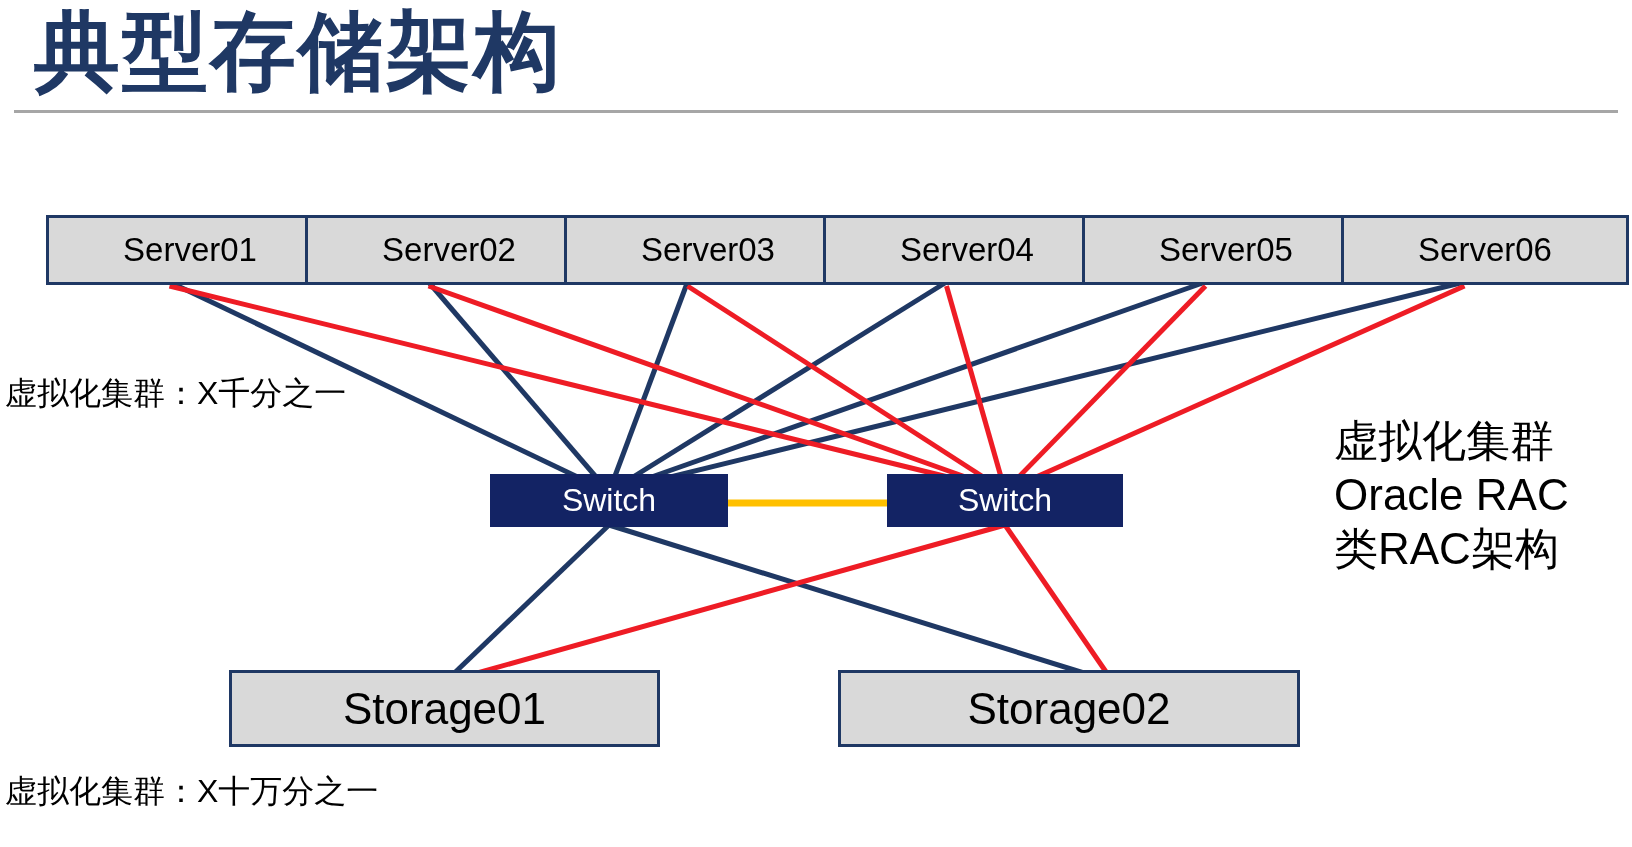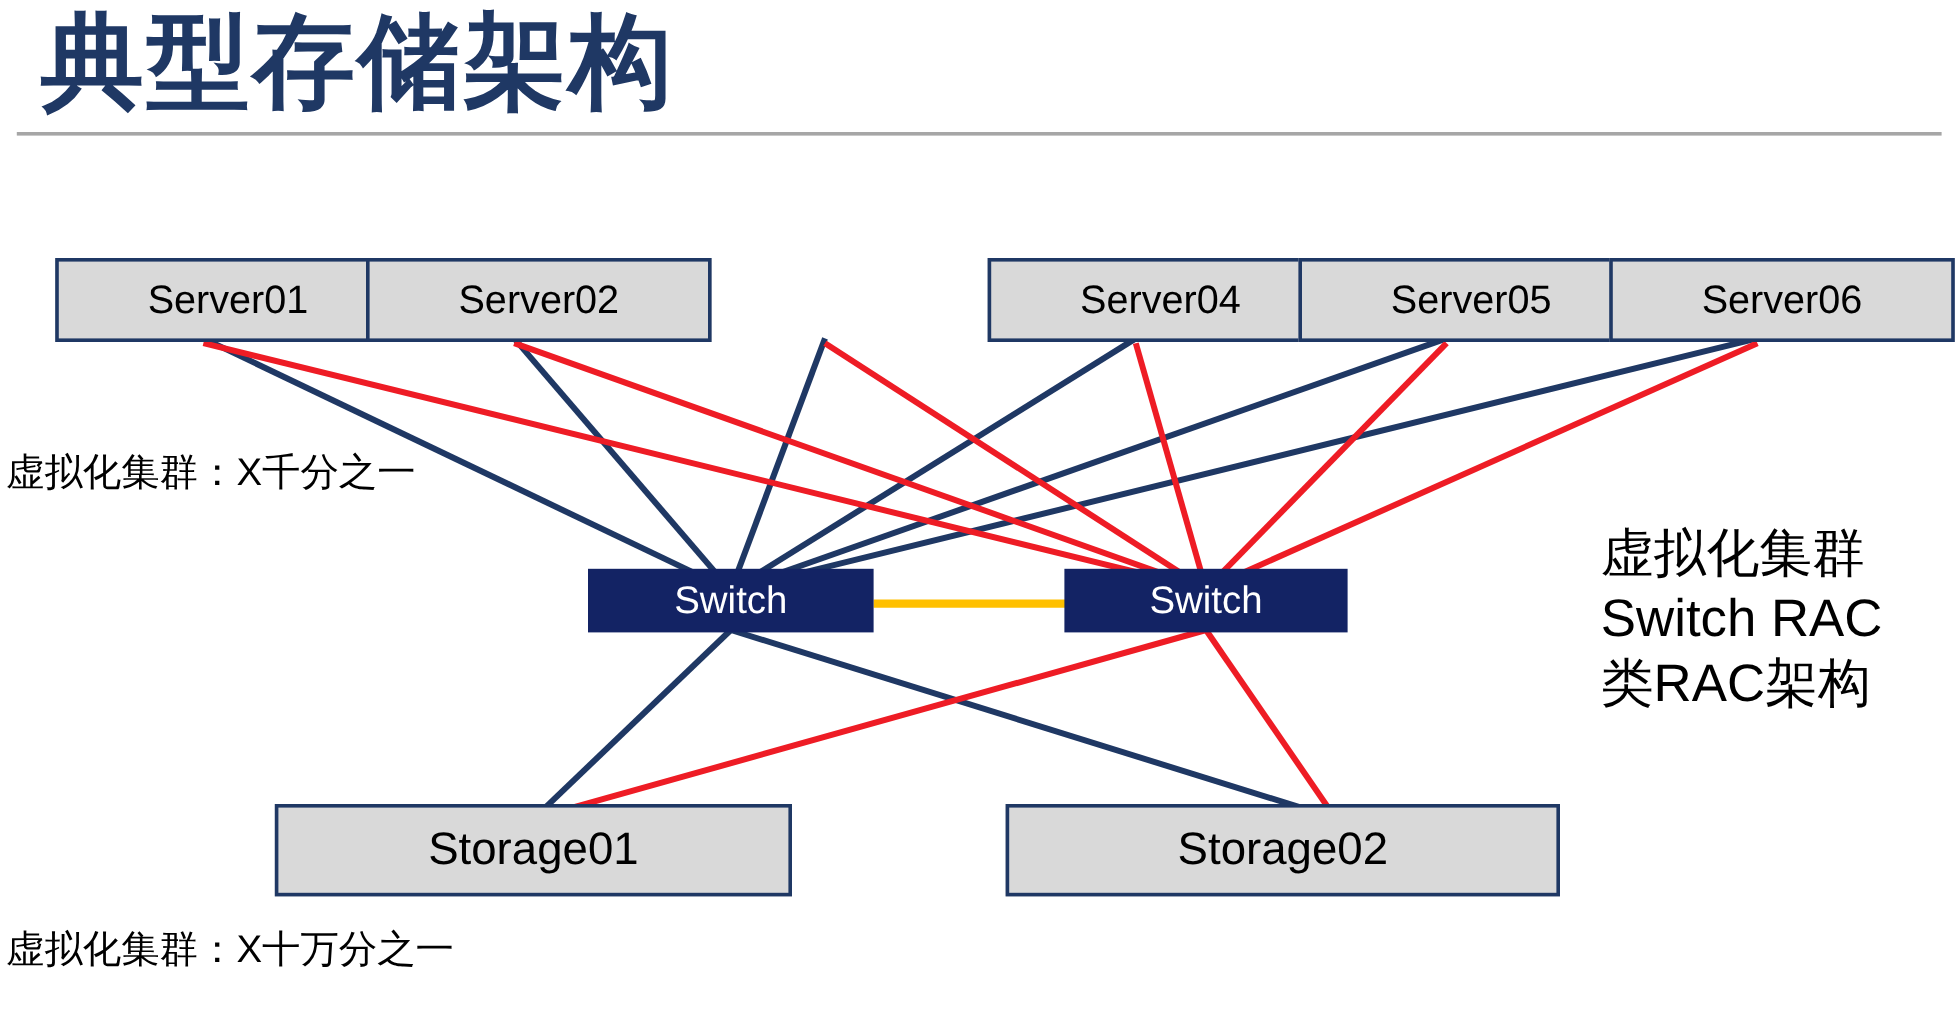--- a/index.html
+++ b/index.html
@@ -23,26 +23,26 @@
   .box{
     box-sizing:border-box;display:flex;align-items:center;justify-content:center;
     background:var(--fill);border:3px solid var(--navy);color:#000;
     position:absolute;z-index:2;white-space:nowrap;
   }
   .server{width:288px;height:70px;top:215px;font-size:33px;}
   .switch{
     width:238px;height:53px;top:474px;background:var(--switchfill);
     border:none;color:#ffffff;font-size:32px;
   }
-  .storage{height:77px;top:670px;font-size:38px;}
+  .storage{height:77px;top:670px;font-size:44px;}
   .note{
     color:#000;font-size:32px;white-space:nowrap;line-height:38px;
   }
   .cluster-note{
-    left:1334px;top:414px;color:#000;font-size:44px;line-height:54px;white-space:nowrap;margin-top:21px;
+    left:1334px;top:414px;color:#000;font-size:44px;line-height:54px;white-space:nowrap;
   }
 </style>
 </head>
 <body>
 
 <div id="stage">
 
   <svg id="links" width="1632" height="847" viewBox="0 0 1632 847">
 
     <line class="lnk-blue" x1="169.5" y1="282" x2="609" y2="492"></line>
@@ -70,35 +70,38 @@
 
   <div class="layer2 title">典型存储架构</div>
   <div class="layer2 rule"></div>
 
   <div class="box server" style="left:46px">
       <span>Server01</span>
     </div>
   <div class="box server" style="left:305px">
       <span>Server02</span>
     </div>
+  <div class="box server" style="left:564px">
+      <span>Server03</span>
+    </div>
   <div class="box server" style="left:823px">
       <span>Server04</span>
     </div>
   <div class="box server" style="left:1082px">
       <span>Server05</span>
     </div>
   <div class="box server" style="left:1341px">
       <span>Server06</span>
     </div>
 
   <div class="layer2 note" style="left:5px;top:374px">虚拟化集群：X千分之一</div>
   <div class="layer2 note" style="left:5px;top:772px">虚拟化集群：X十万分之一</div>
   <div class="layer2 cluster-note">
     <div>虚拟化集群</div>
-    <div>Switch RAC</div>
+    <div>Oracle RAC</div>
     <div>类RAC架构</div>
   </div>
 
   <div class="box switch" style="left:490px">
       <span>Switch</span>
     </div>
   <div class="box switch" style="left:887px;width:236px">
       <span>Switch</span>
     </div>
 

